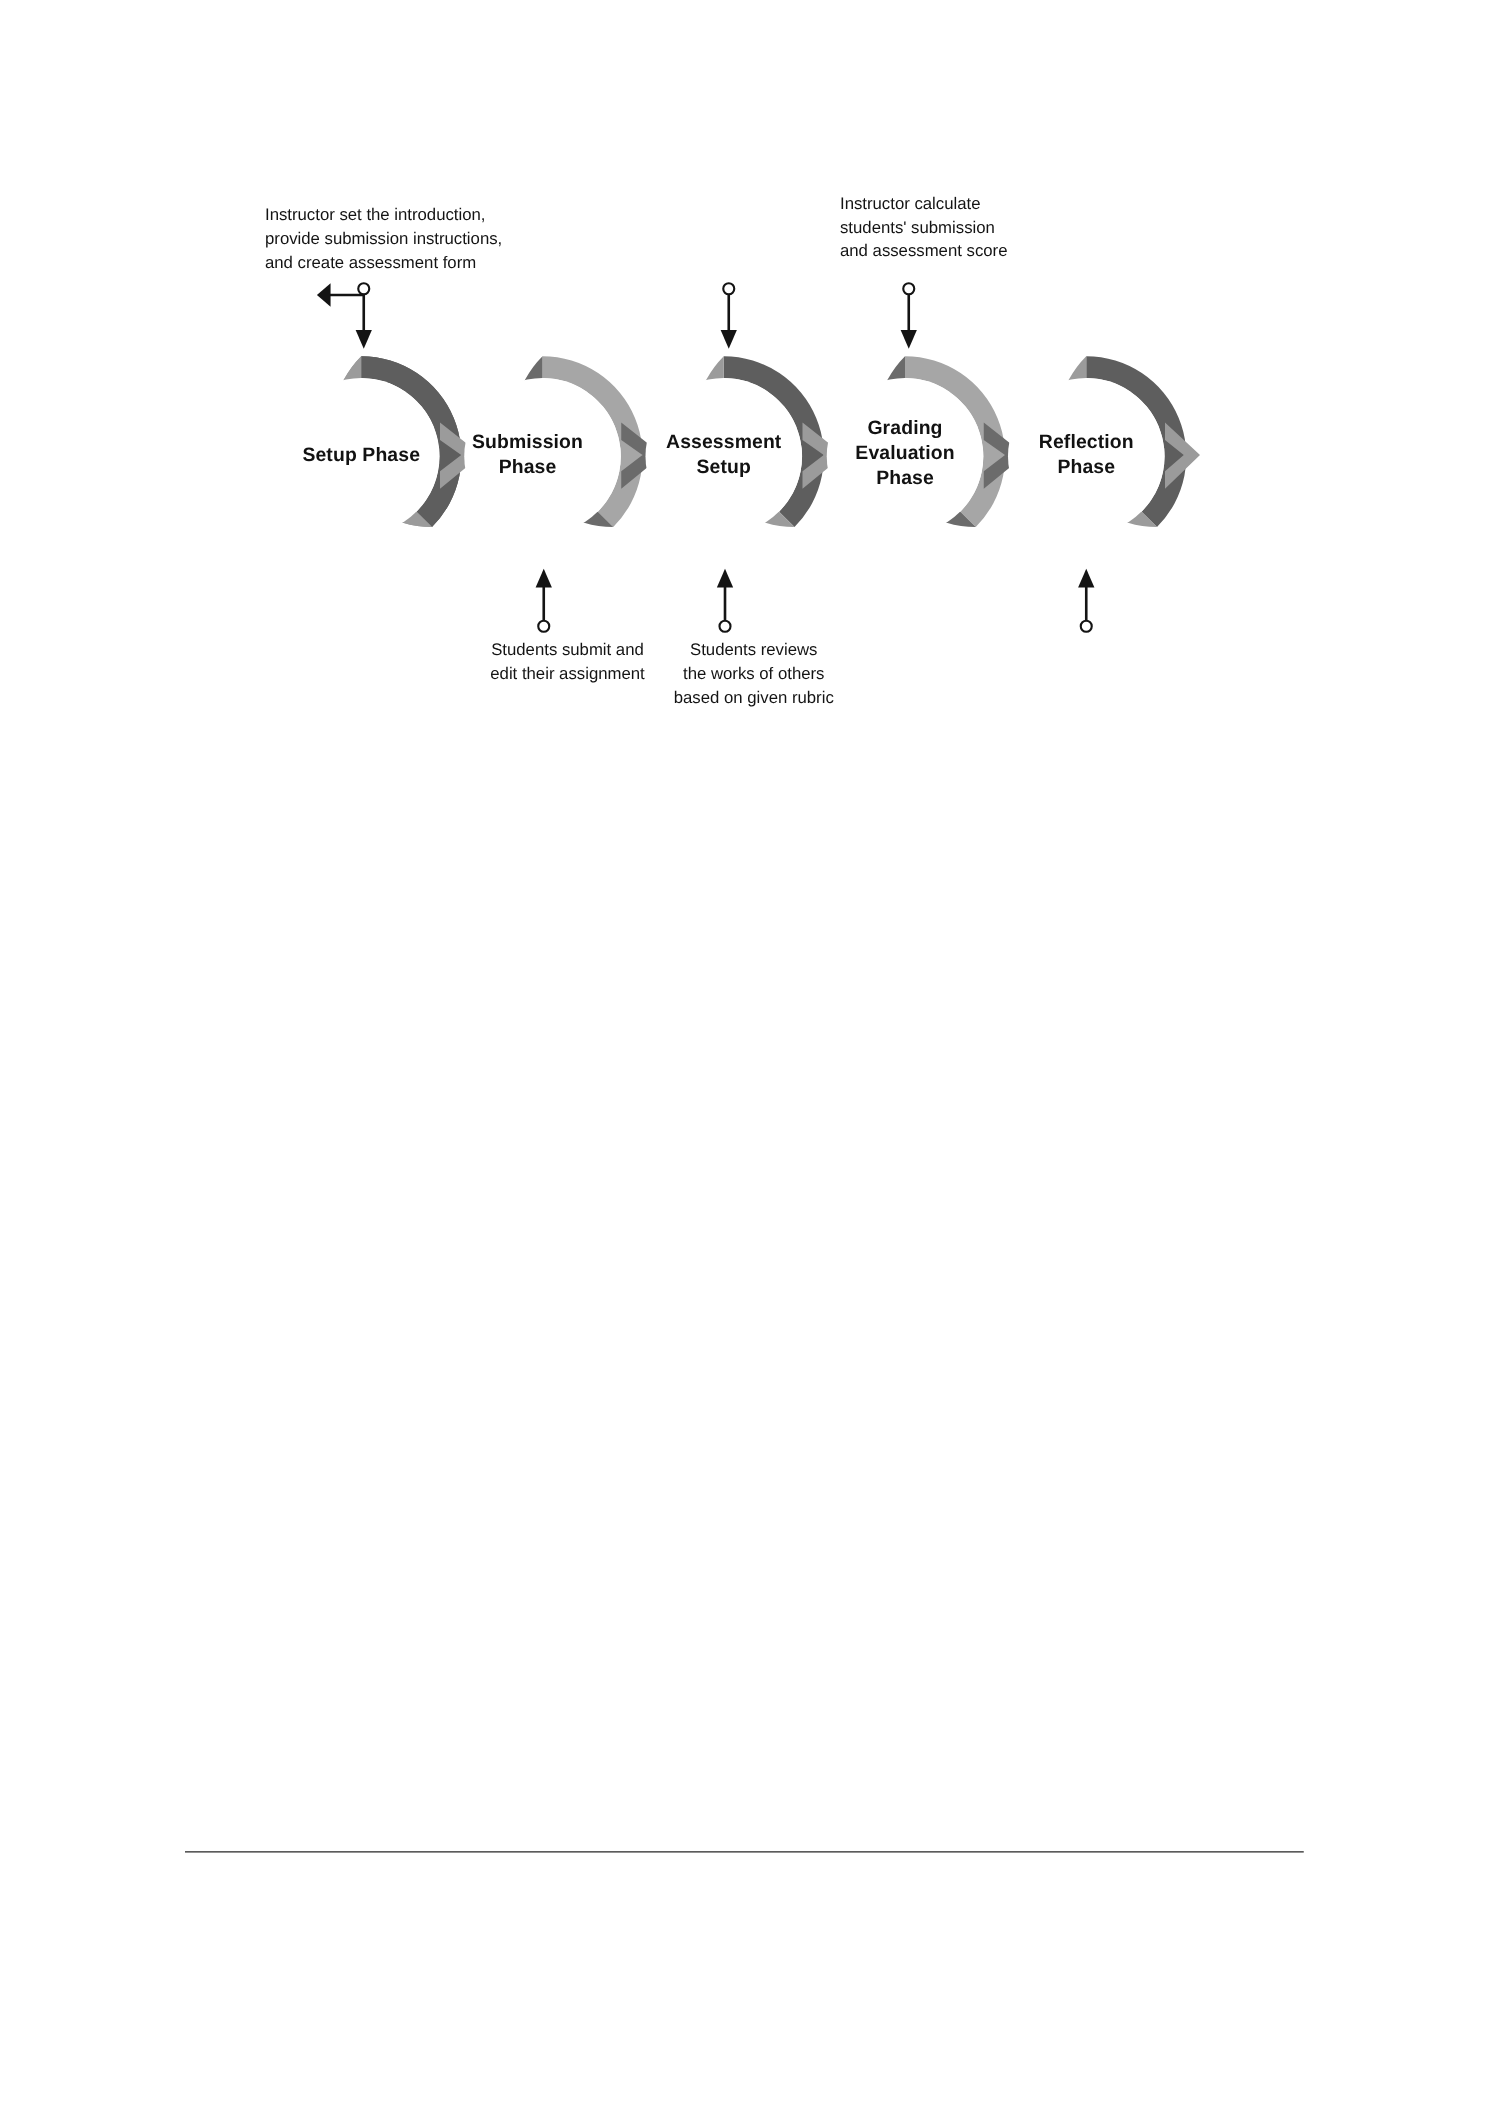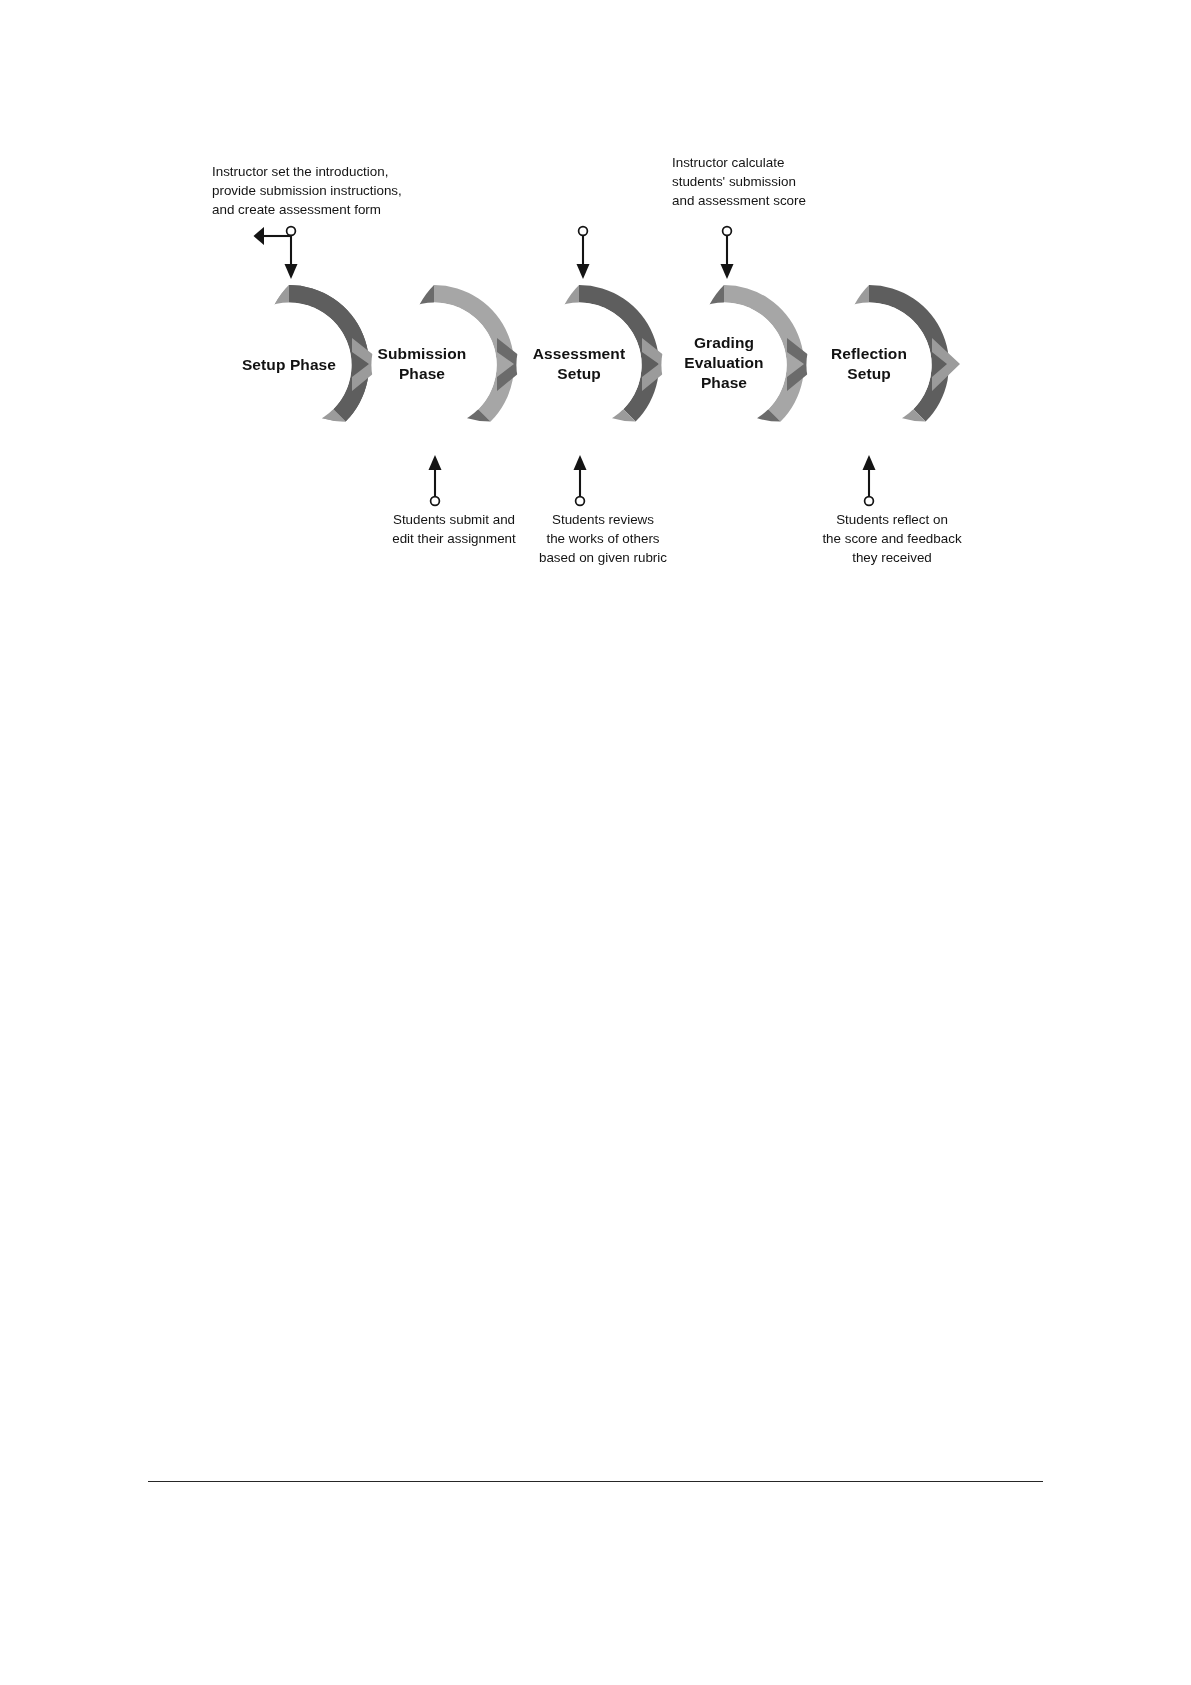--- a/index.html
+++ b/index.html
@@ -180,39 +180,36 @@
 Phase</div>
 
     <div class="phase-label" style="left:499px; top:344px; width:160px;">Assessment
 Setup</div>
 
     <div class="phase-label" style="left:644px; top:333px; width:160px;">Grading
 Evaluation
 Phase</div>
 
     <div class="phase-label" style="left:789px; top:344px; width:160px;">Reflection
-Setup</div>
+Phase</div>
 
     <div class="callout top" style="left:212px; top:163px; width:190px;">Instructor set the introduction,
 provide submission instructions,
 and create assessment form</div>
 
 
     <div class="callout top" style="left:672px; top:154px; width:145px;">Instructor calculate
 students' submission
 and assessment score</div>
 
     <div class="callout bottom" style="left:379px; top:511px; width:150px;">Students submit and
 edit their assignment</div>
 
     <div class="callout bottom" style="left:528px; top:511px; width:150px;">Students reviews
 the works of others
 based on given rubric</div>
 
-    <div class="callout bottom" style="left:812px; top:511px; width:160px;">Students reflect on
-the score and feedback
-they received</div>
 
   </div>
 
   <div class="footer-rule"></div>
 
 </div>
 
 </body></html>

